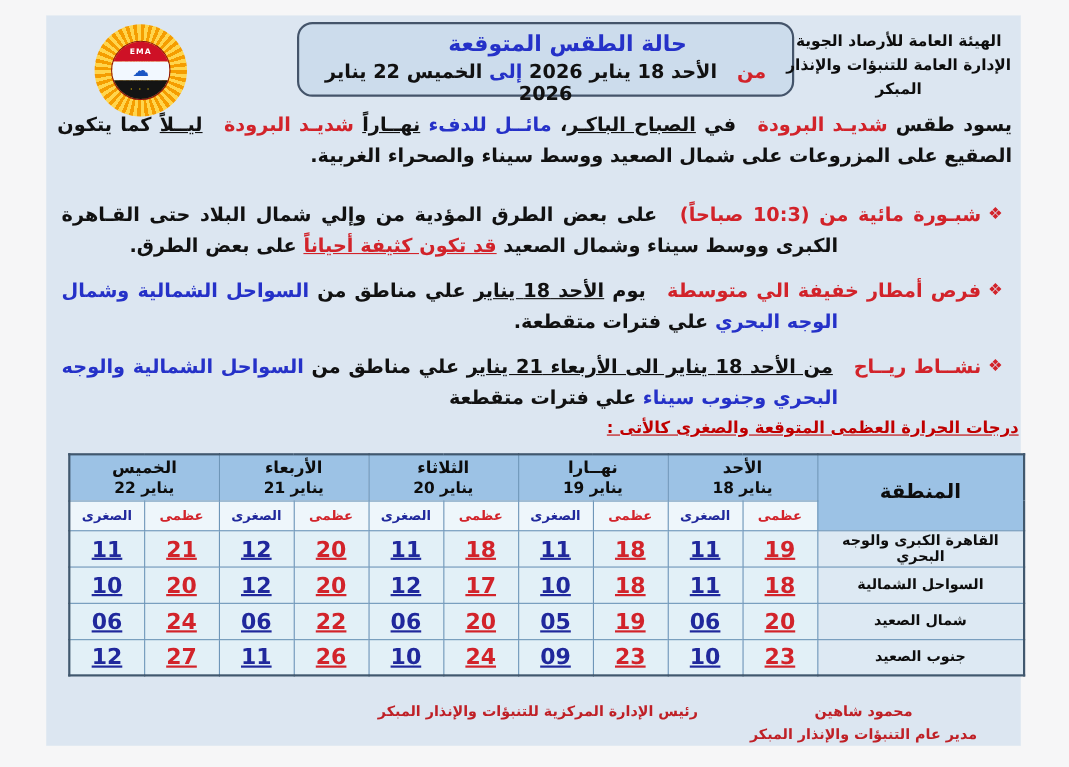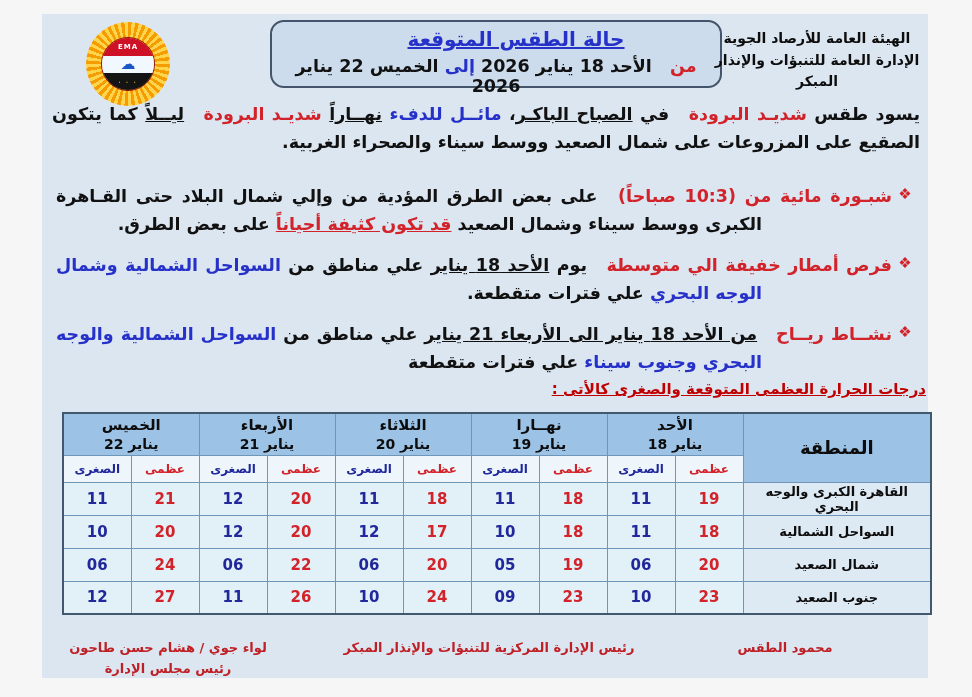--- a/index.html
+++ b/index.html
@@ -42,21 +42,21 @@
     display:flex;align-items:center;justify-content:center;letter-spacing:1px;}
   .emblem .band-white{height:34%;background:#f2f8ff;display:flex;align-items:center;justify-content:center;}
   .emblem .band-white .cloud{color:#1a56c4;font-size:15px;line-height:1;}
   .emblem .band-black{height:32%;background:#141414;color:#ffd200;font-size:5px;
     display:flex;align-items:center;justify-content:center;letter-spacing:2px;}
   .title-box{
     position:absolute;left:228px;top:6px;width:452px;height:68px;
     background:#ccdcec;border:2.5px solid #44546a;border-radius:14px;
     text-align:center;padding-top:5px;
   }
-  .title-line1{font-size:20px;color:var(--blue);text-decoration:underline;padding-left:40px;}
+  .title-line1{font-size:20px;color:var(--blue);padding-left:40px;}
   .title-line2{font-size:17.5px;margin-top:5px;}
   .org{
     position:absolute;right:2px;top:14px;width:218px;text-align:center;
     font-size:14px;line-height:1.55;color:#0d0d0d;
   }
   
   .intro{
     position:absolute;top:86px;right:8px;left:10px;
     font-size:17.5px;line-height:1.62;text-align:justify;
   }
@@ -88,21 +88,21 @@
     border:1px solid #6e96b8;text-align:center;vertical-align:middle;padding:0;
   }
   th.region-head{background:var(--hdrBg);font-size:18px;color:#0d0d0d;}
   th.day{background:var(--hdrBg);height:42px;color:#0d0d0d;}
   th.day .day-name{font-size:15px;line-height:1.35;}
   th.day .day-date{font-size:14px;line-height:1.35;direction:ltr;}
   tr.subrow th{background:var(--subBg);height:27px;font-size:12px;}
   th.sub-max{color:var(--red);}
   th.sub-min{color:var(--navy);}
   tbody th.region{background:var(--regionBg);font-size:13px;height:33px;color:#0d0d0d;}
-  tbody td{background:var(--cellBg);font-size:15px;}
+  tbody td{background:var(--cellBg);font-size:20px;text-decoration:underline;}
   tbody td.t-max{color:var(--red);}
   tbody td.t-min{color:var(--navy);}
   
   .sig{
     position:absolute;top:624px;text-align:center;
     color:var(--footerRed);font-size:13px;line-height:1.6;
   }
   .sig-right{right:10px;width:266px;}
   .sig-center{left:282px;width:330px;}
   .sig-left{left:8px;width:236px;}
@@ -252,23 +252,20 @@
           <td class="t-min">10</td>
           <td class="t-max">26</td>
           <td class="t-min">11</td>
           <td class="t-max">27</td>
           <td class="t-min">12</td>
         </tr>
       </tbody>
   </table>
 
   <div class="sig sig-right">
-    <div>محمود الطقس</div>
+    <div>محمود شاهين</div>
+    <div>مدير عام التنبؤات والإنذار المبكر</div>
   </div>
   <div class="sig sig-center">
     <div>رئيس الإدارة المركزية للتنبؤات والإنذار المبكر</div>
   </div>
-  <div class="sig sig-left">
-    <div>لواء جوي / هشام حسن طاحون</div>
-    <div>رئيس مجلس الإدارة</div>
-  </div>
 
 </div>
 
 </body></html>

